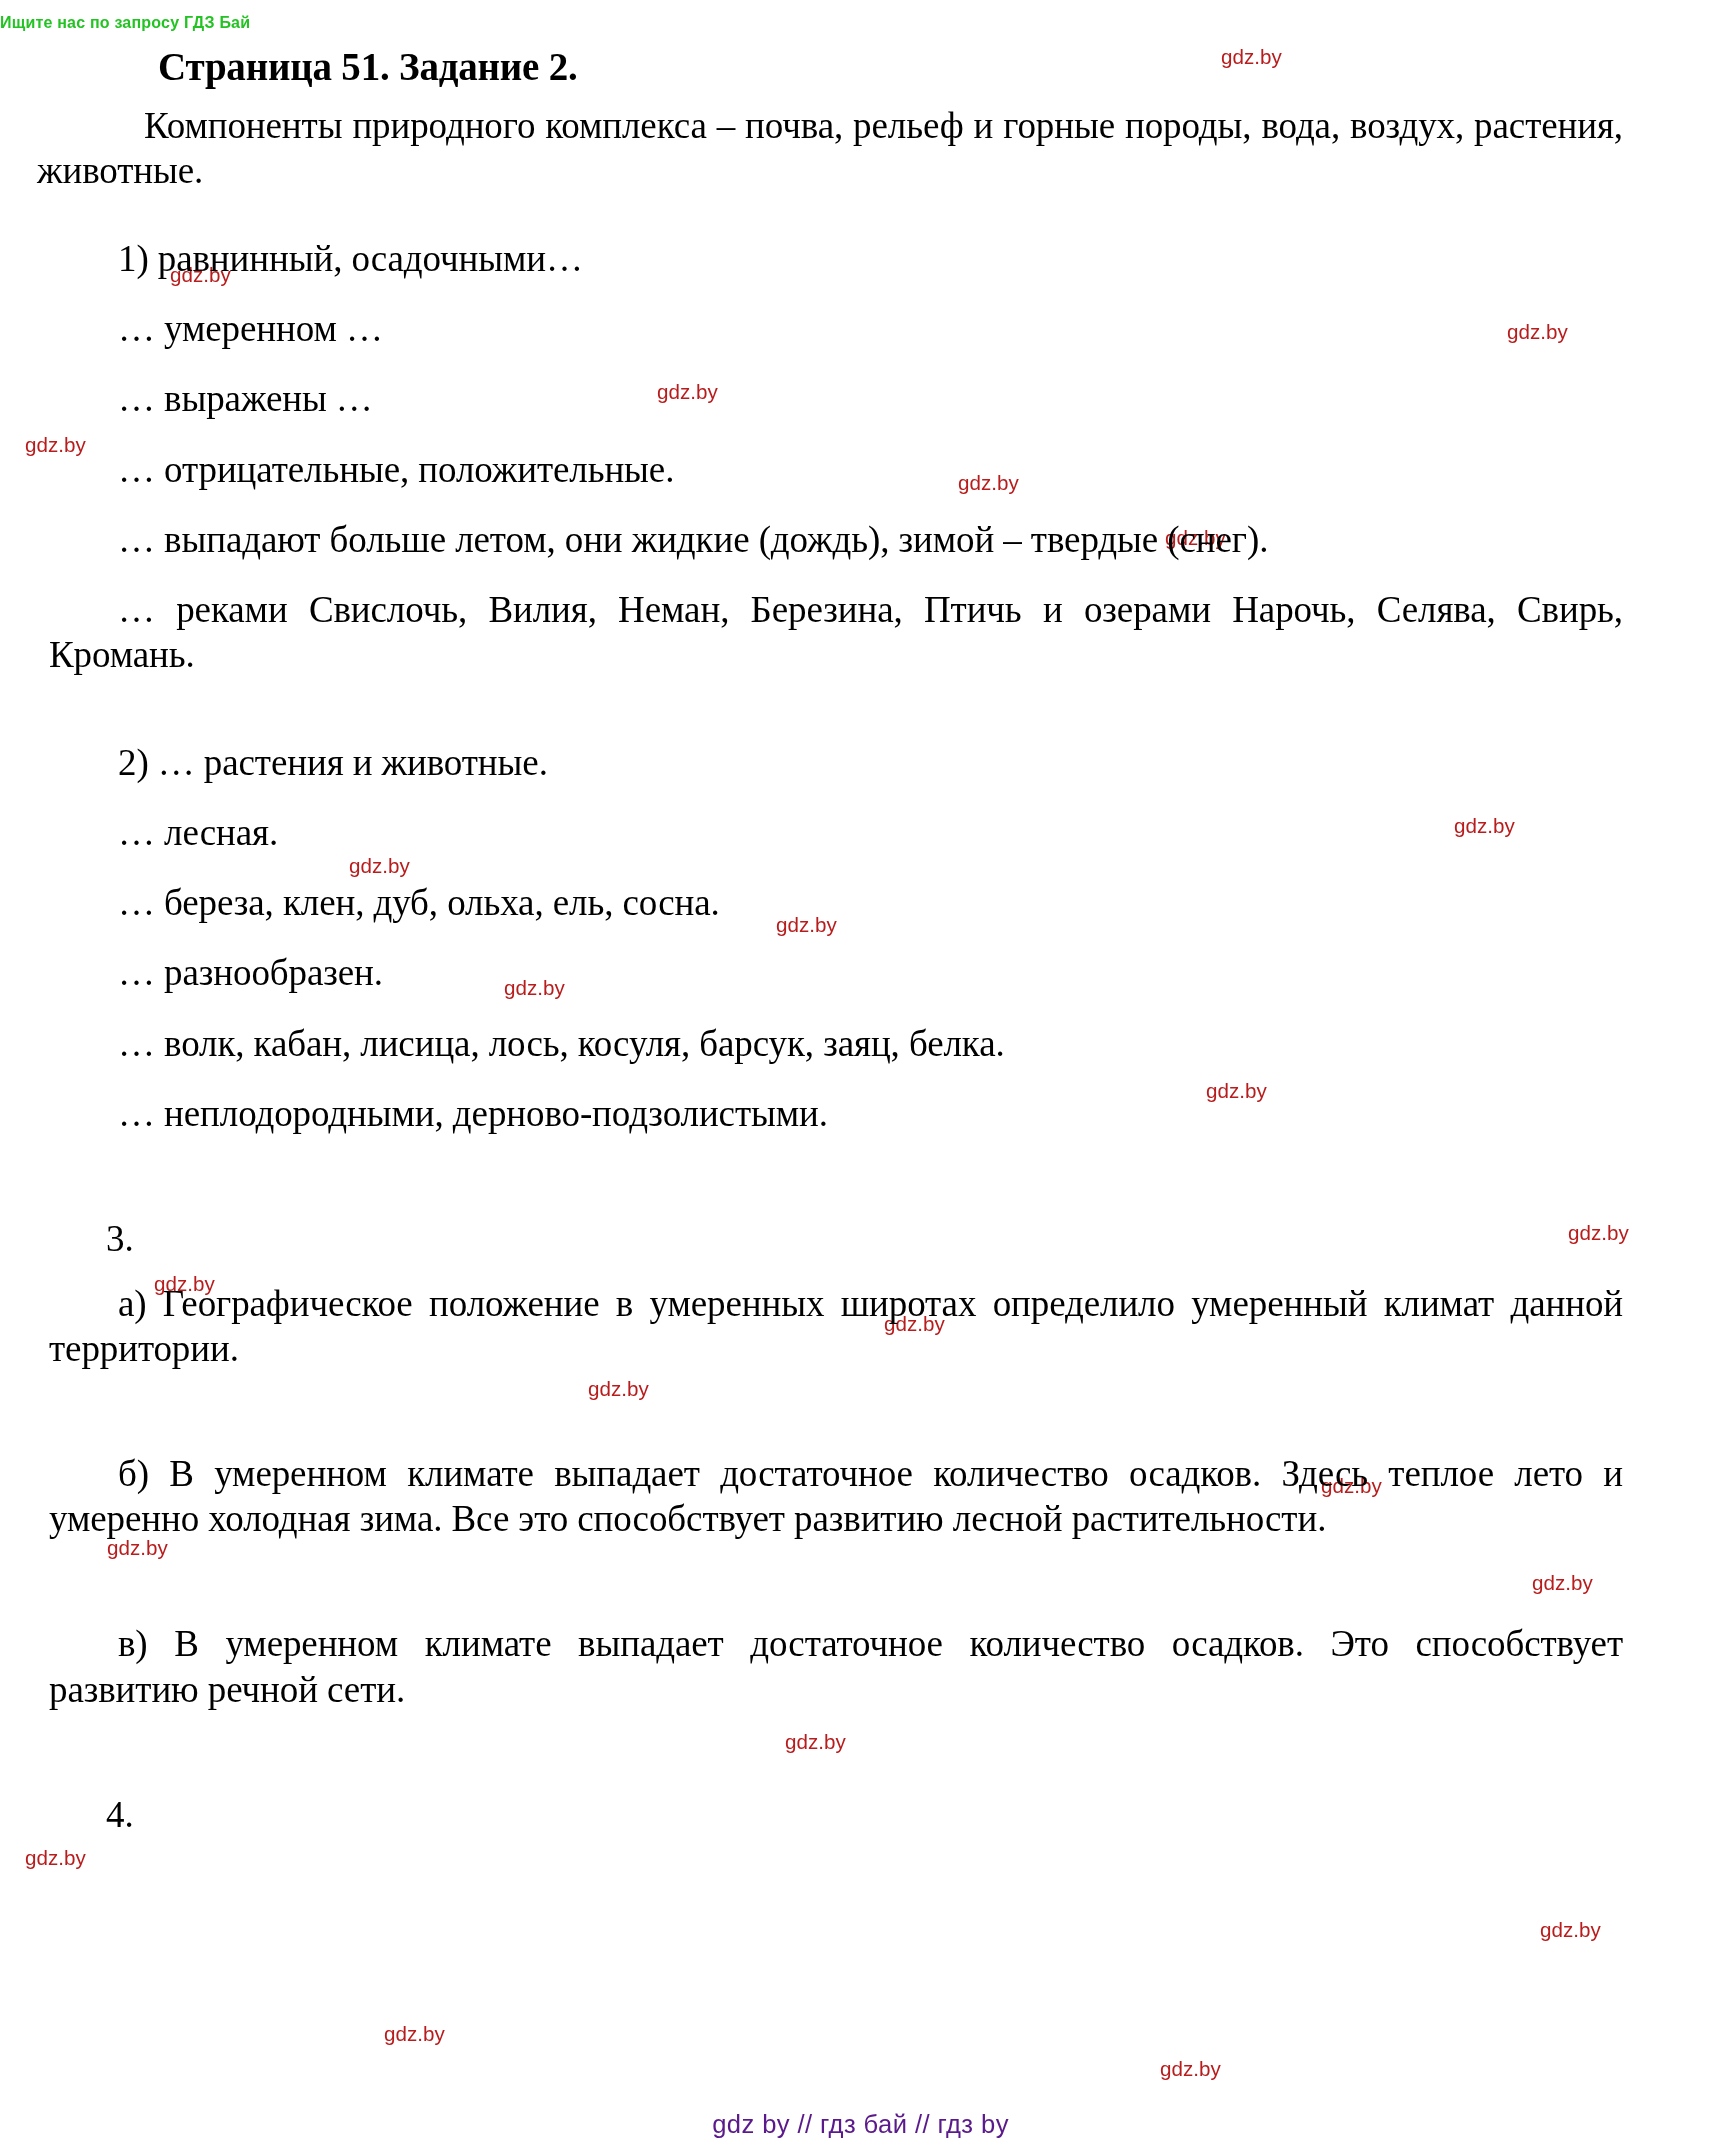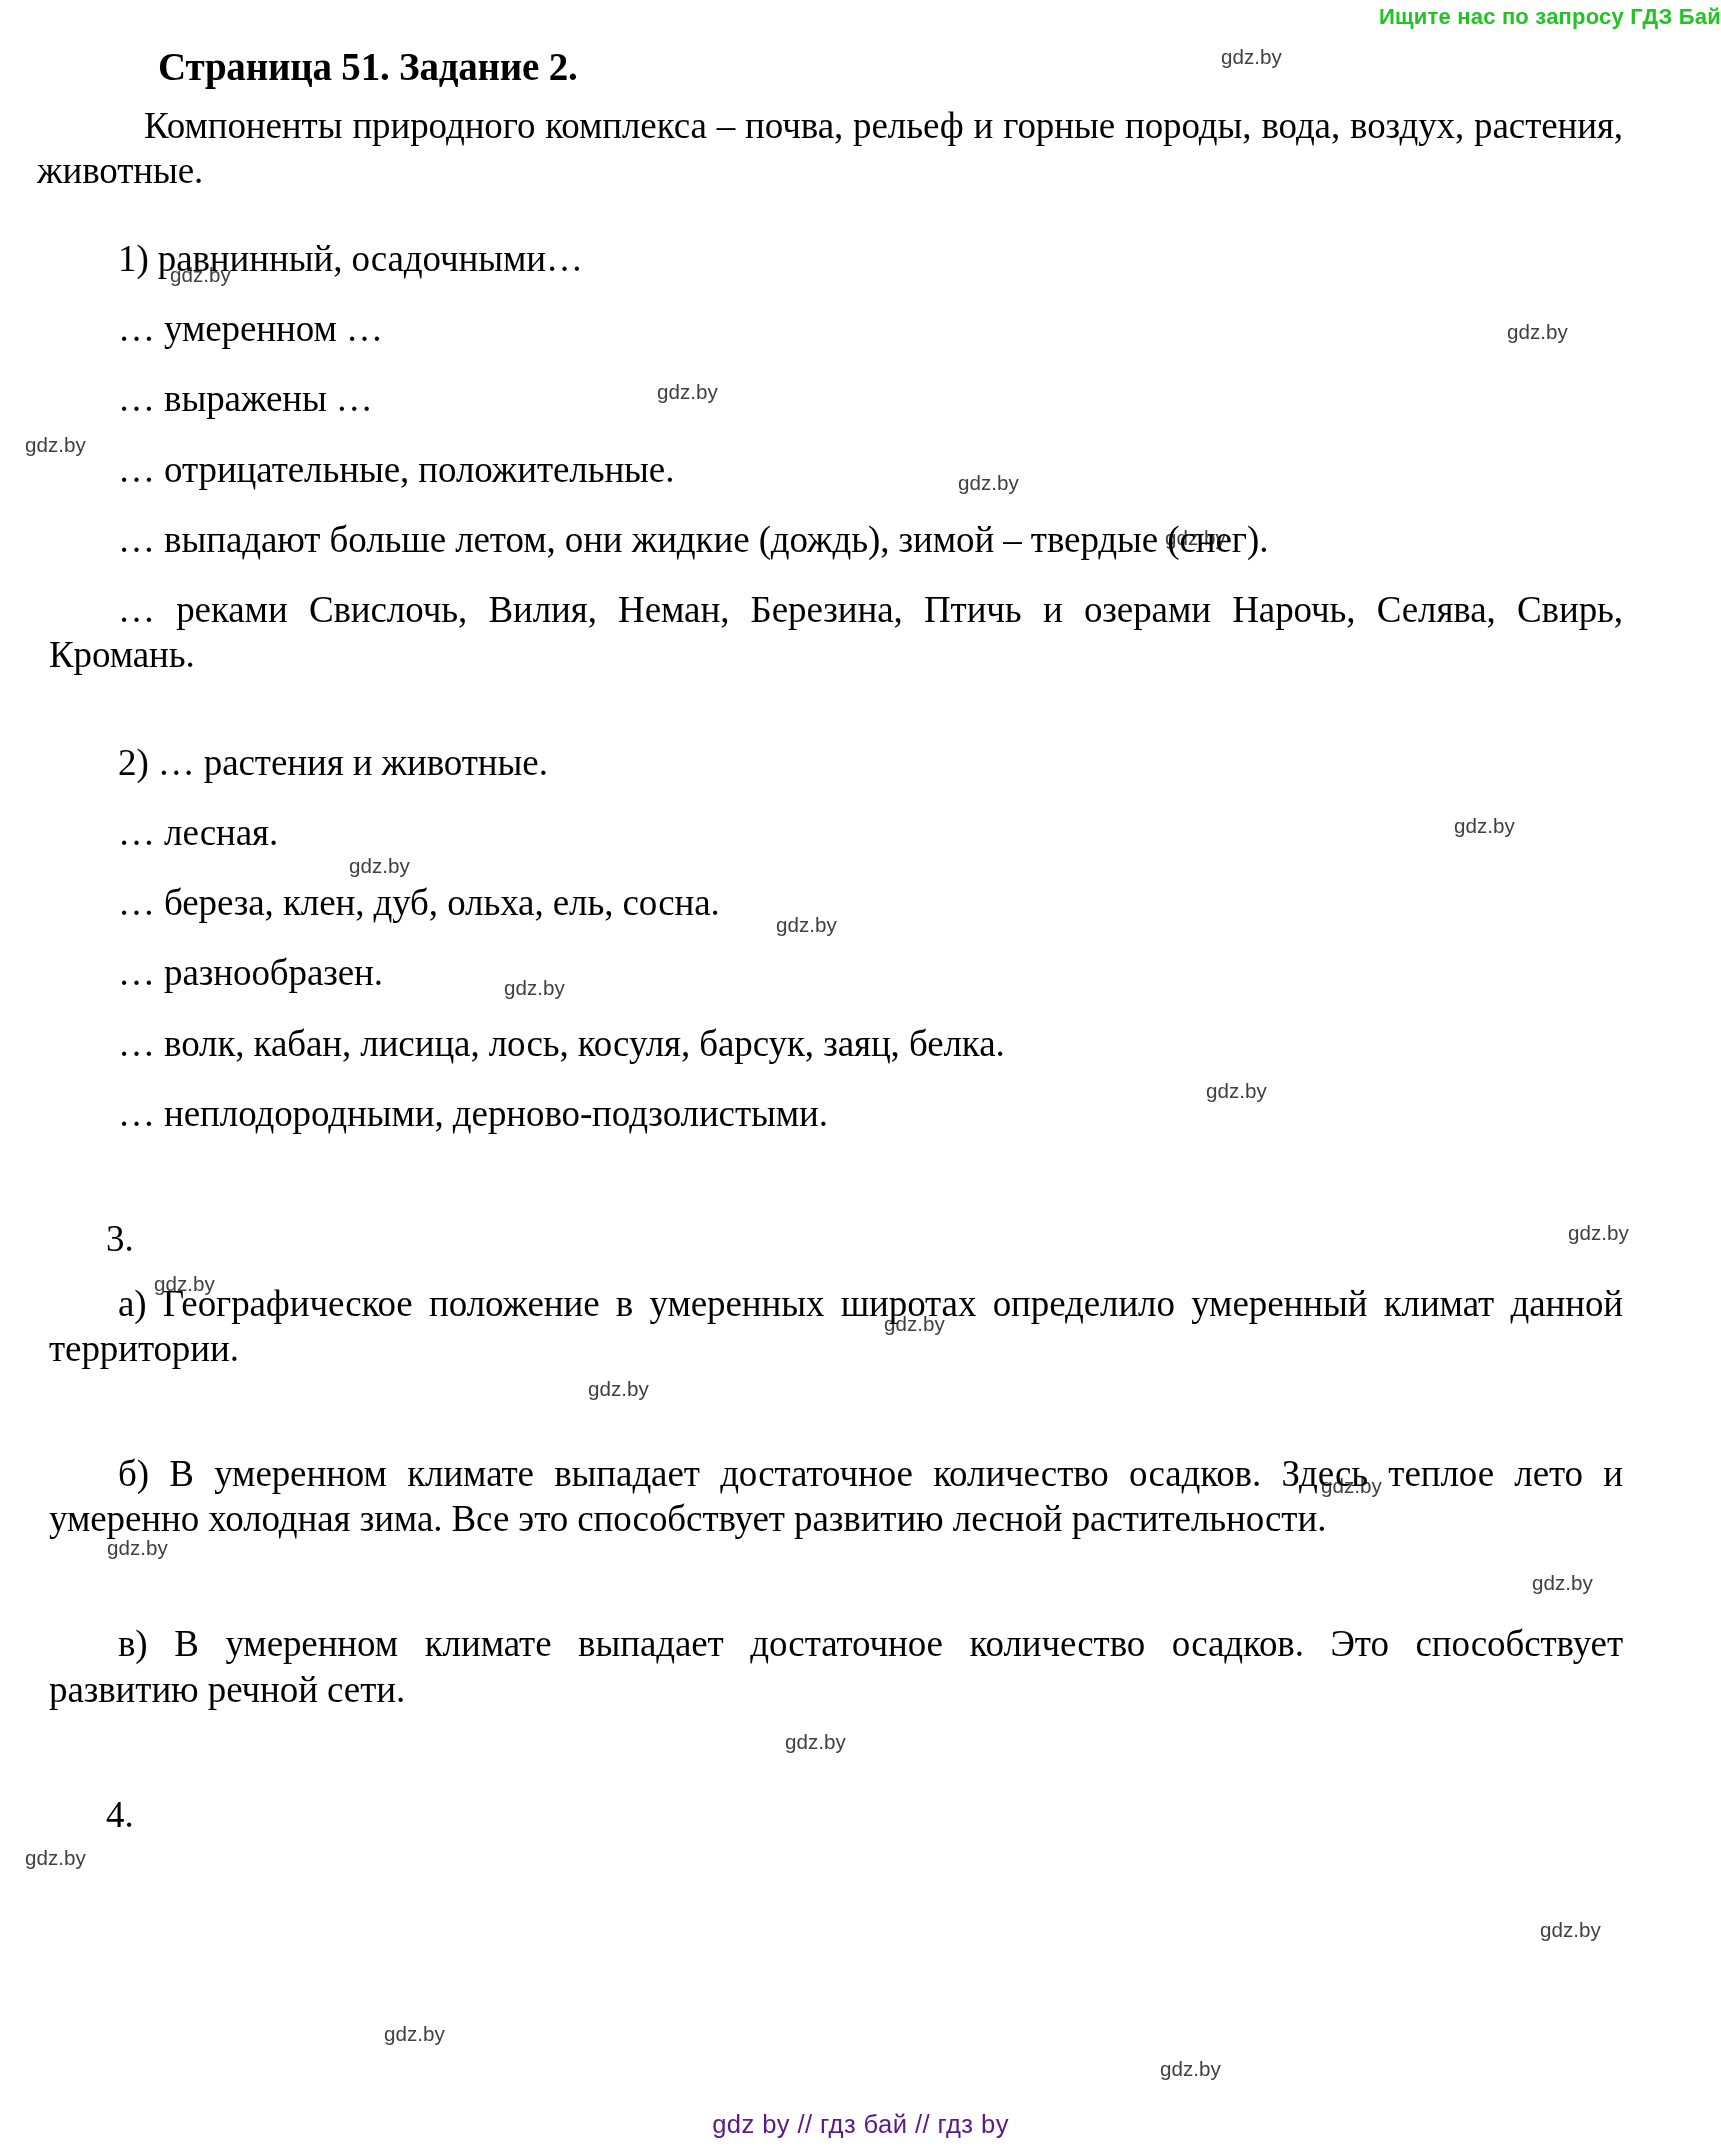--- a/index.html
+++ b/index.html
@@ -15,27 +15,27 @@
     color: #000000;
     overflow: hidden;
   }
 
   
   #promo-banner {
     position: absolute;
     top: 0;
     left: 0;
     width: 1721px;
-    text-align: right;
+    text-align: left;
     font-family: "Liberation Sans", "DejaVu Sans", sans-serif;
     font-weight: bold;
-    font-size: 22px;
+    font-size: 16px;
     color: #22c322;
     letter-spacing: 0.2px;
-    padding-top: 4px;
+    padding-top: 14px;
     box-sizing: border-box;
   }
 
   
   #sheet {
     position: absolute;
     left: 0;
     top: 0;
     width: 1721px;
     height: 2151px;
@@ -90,21 +90,21 @@
     margin: 0 0 20px 0;
     padding-left: 69px;
     text-align: left;
   }
 
   
   .wm {
     position: absolute;
     font-family: "Liberation Sans", "DejaVu Sans", sans-serif;
     font-size: 20.6px;
-    color: #404040;
+    color: #b91c1c;
     white-space: nowrap;
     pointer-events: none;
   }
 
   
   #site-footer {
     position: absolute;
     left: 0;
     bottom: 11.6px;
     width: 1721px;

